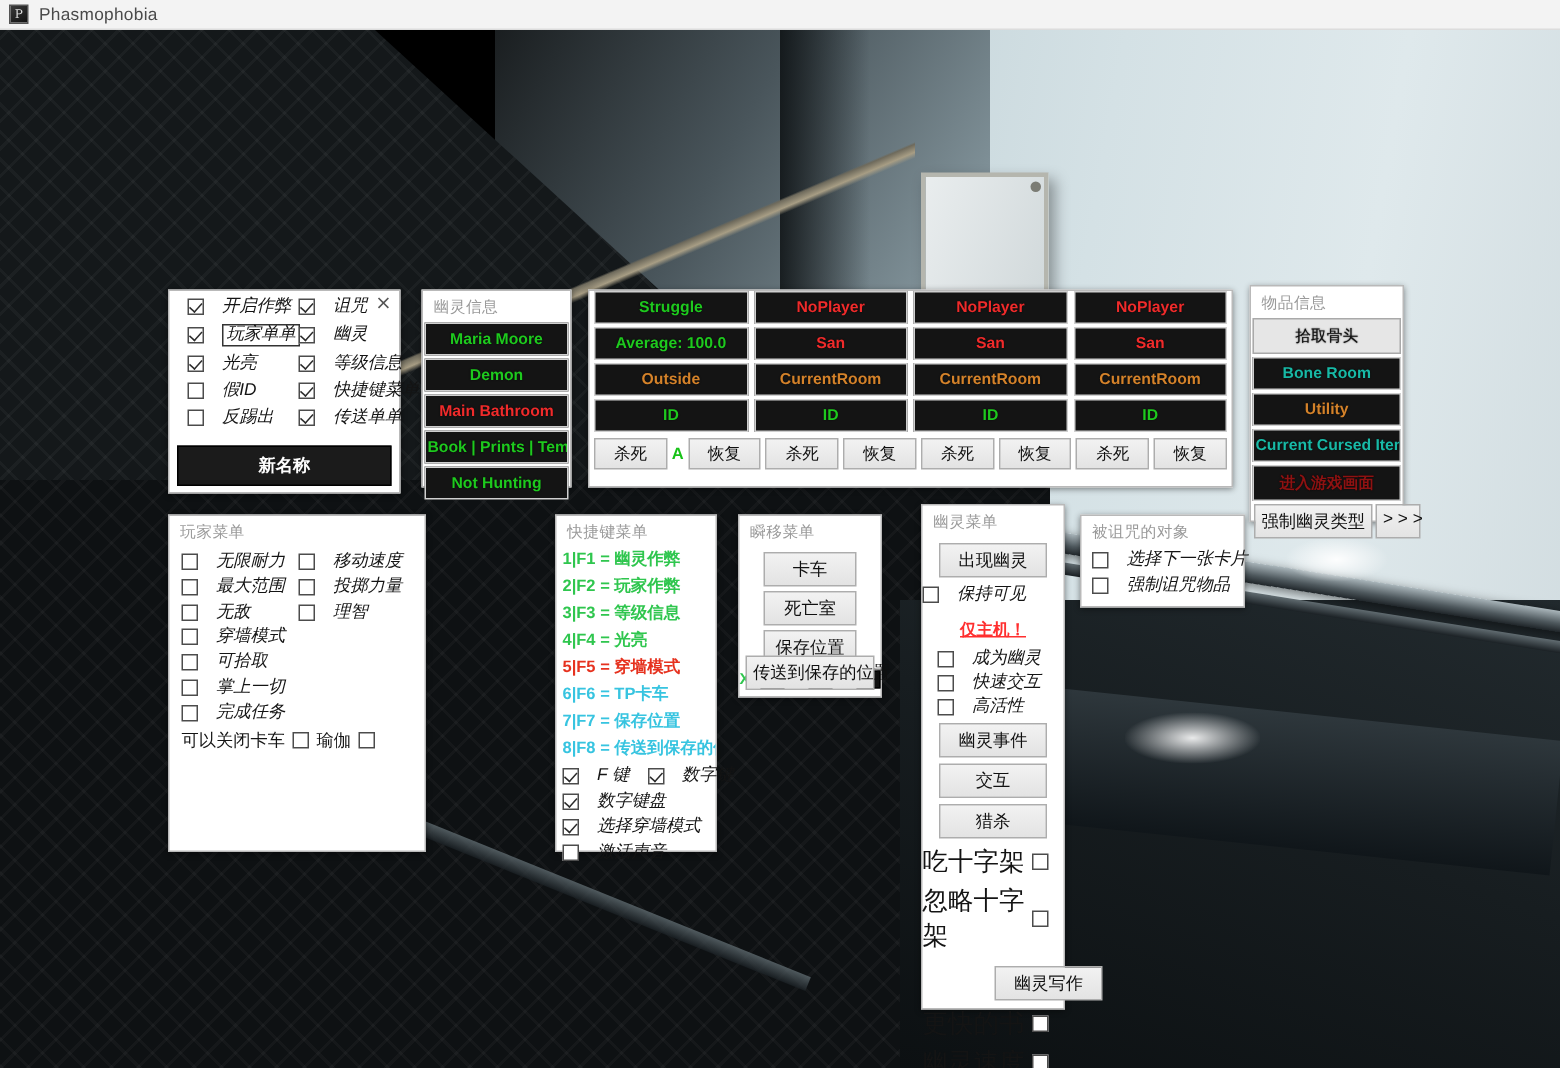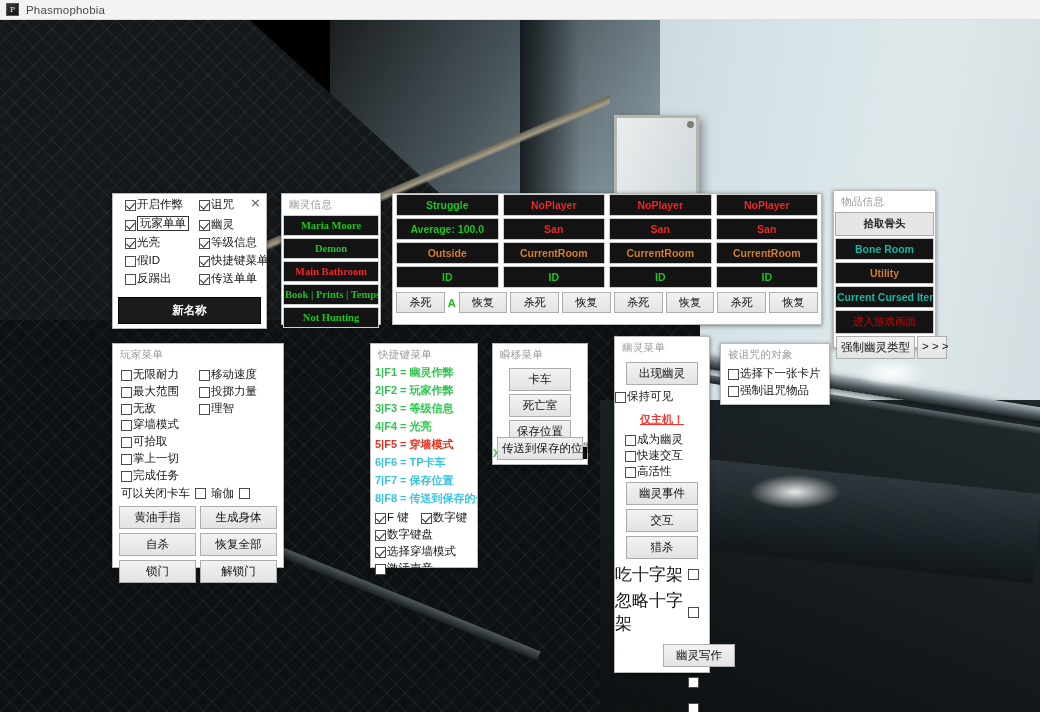--- a/index.html
+++ b/index.html
@@ -147,22 +147,22 @@
   }
   .win-close {
     position: absolute; right: 5px; top: 2px;
     font-size: 13px; color: #555; cursor: pointer;
     line-height: 13px;
     font-family: "DejaVu Sans", sans-serif;
   }
 
   
   .cb {
-    display: inline-flex; align-items: flex-end; gap: 1px;
-    font-size: 11.5px; color: #141414; white-space: nowrap;
+    display: inline-flex; align-items: center; gap: 12px;
+    font-size: 11.5px; color: #141414; white-space: nowrap; font-style: italic;
   }
   .box {
     width: 11px; height: 11px; min-width: 11px;
     border: 1px solid #4c4c4c; background: #fff;
     position: relative; display: inline-block;
   }
   .box.checked::after {
     content: "";
     position: absolute; left: 2px; top: 0px;
     width: 4px; height: 7px;
@@ -208,21 +208,21 @@
   #win-main { left: 112px; top: 193px; width: 155px; height: 136px; }
   #win-main .grid {
     display: grid; grid-template-columns: 74px 76px;
     row-gap: 5px; padding: 4px 0 0 12px;
   }
   #win-main .newname {
     position: absolute; left: 5px; right: 5px; bottom: 4px;
   }
 
   
-  #win-ghost-info { left: 281px; top: 193px; width: 100px; height: 132px; padding: 0 0 2px 0; font-family: Liberation Serif, serif; }
+  #win-ghost-info { left: 281px; top: 193px; width: 100px; height: 132px; padding: 0 0 2px 0; }
   #win-ghost-info .rows { padding: 0 1px; }
   #win-ghost-info .bar { font-size: 10.5px; padding: 4px 1px; }
 
   
   #win-player-info { left: 392px; top: 193px; width: 430px; height: 132px; }
   #win-player-info .cols { display: flex; gap: 4px; padding: 0 3px; }
   #win-player-info .col { width: 105px; }
   #win-player-info .bar { font-size: 10.5px; padding: 4px 1px; }
   #win-player-info .btnrow {
     display: flex; gap: 3px; align-items: center;
@@ -491,28 +491,20 @@
         <span class="box"></span>
         <span class="cb-label">完成任务</span>
       </label>
     </div>
     <div class="mixed">
       <span>可以关闭卡车</span>
       <span class="box"></span>
       <span>瑜伽</span>
       <span class="box"></span>
     </div>
-    <div class="btngrid">
-      <div class="btn">黄油手指</div>
-      <div class="btn">生成身体</div>
-      <div class="btn">自杀</div>
-      <div class="btn">恢复全部</div>
-      <div class="btn">锁门</div>
-      <div class="btn">解锁门</div>
-    </div>
   </div>
 
   <div class="win" id="win-hotkey">
     <div class="win-title">快捷键菜单</div>
     <div>
       <div class="hk g">1|F1 = 幽灵作弊</div>
       <div class="hk g">2|F2 = 玩家作弊</div>
       <div class="hk g">3|F3 = 等级信息</div>
       <div class="hk g">4|F4 = 光亮</div>
       <div class="hk r">5|F5 = 穿墙模式</div>

